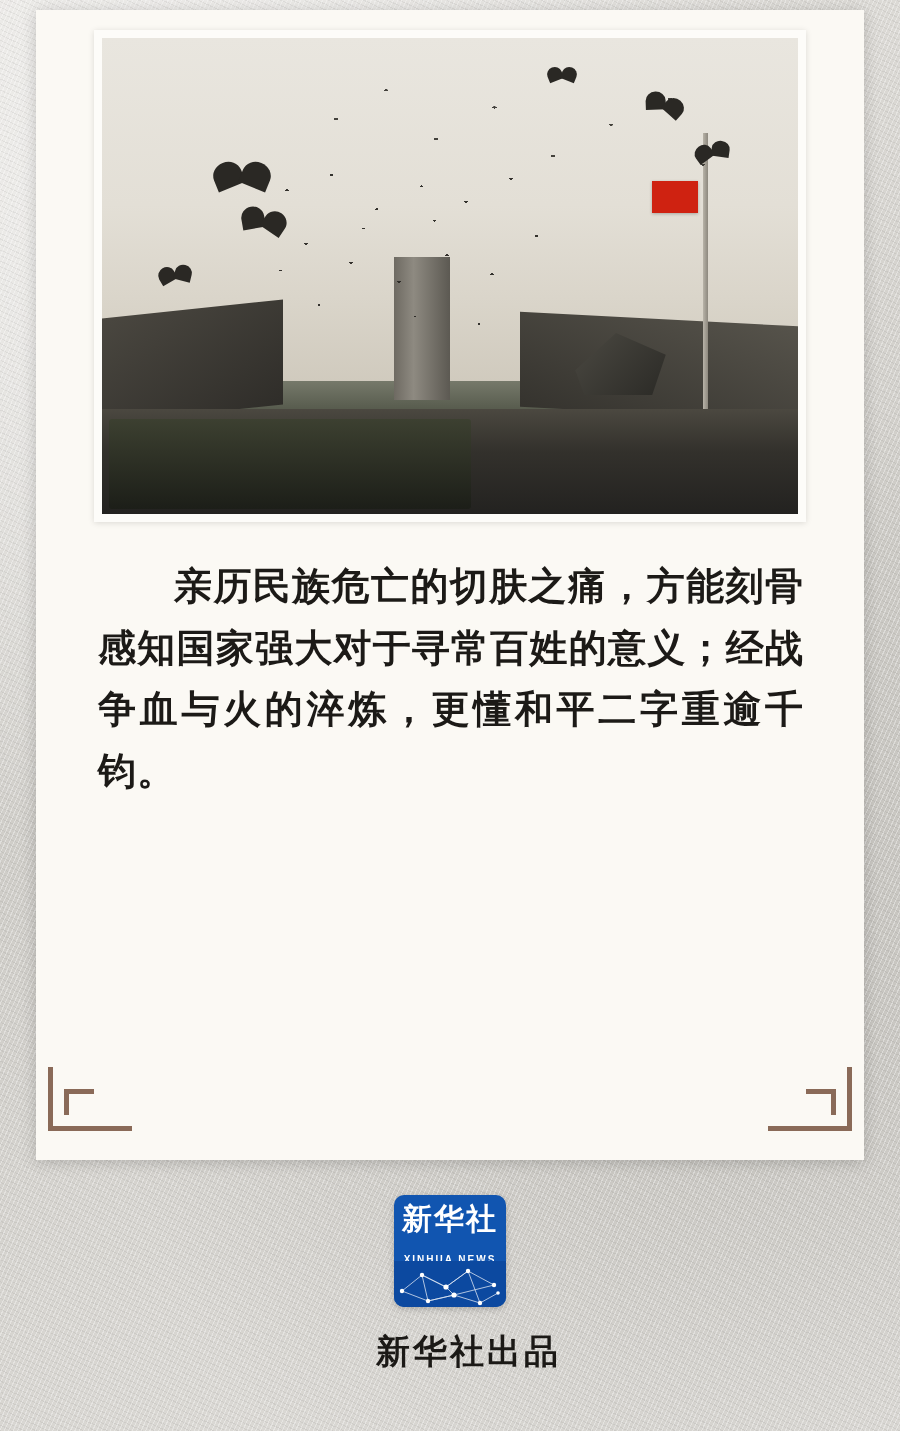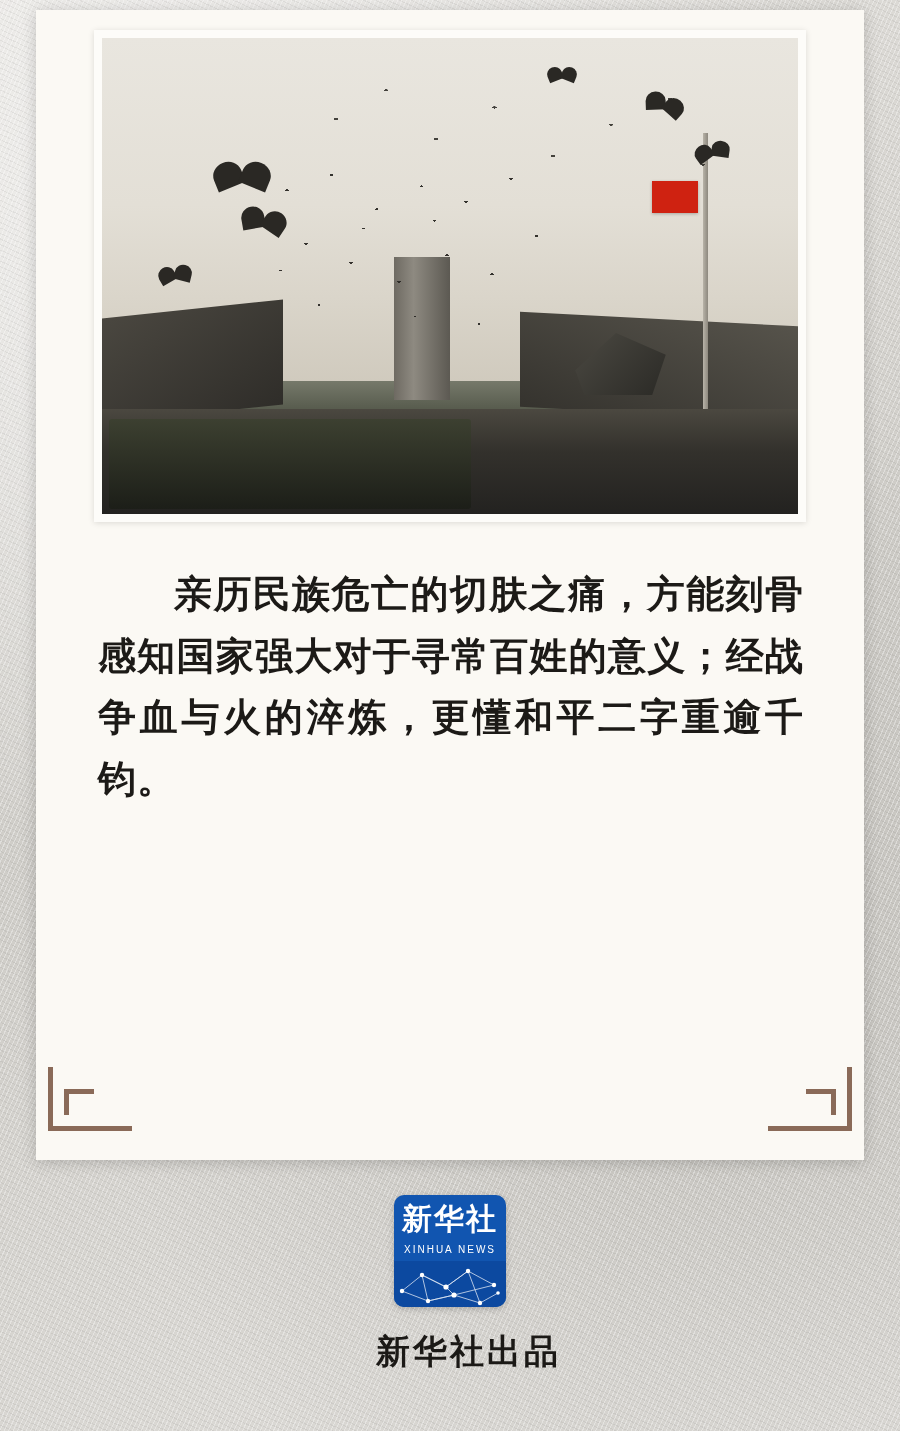--- a/index.html
+++ b/index.html
@@ -196,21 +196,21 @@
     width: 706px;
     color: #1c1a17;
     font-size: 38px;
     line-height: 1.62;
     letter-spacing: 1px;
     font-weight: bold;
     font-family: "DejaVu Serif", "Liberation Serif", serif;
     text-align: justify;
   }
   .body-text p {
-    margin: 8px 0 14px 0;
+    margin: 0 0 14px 0;
     text-indent: 2em;
   }
 
   
   .corner {
     position: absolute;
     width: 84px;
     height: 64px;
     z-index: 3;
   }
@@ -244,22 +244,23 @@
     font-size: 30px;
     font-weight: bold;
     letter-spacing: 2px;
     padding-top: 4px;
     font-family: "DejaVu Sans", "Liberation Sans", sans-serif;
   }
   .logo-en {
     color: #fff;
     font-size: 10px;
     letter-spacing: 2px;
-    margin-top: 4px;
+    margin-top: 14px;
     font-family: "Liberation Sans", sans-serif;
+    font-weight: bold;
   }
   .logo-net {
     position: absolute;
     left: 0; right: 0; bottom: 0; height: 46px;
     background-color: #0c49a0;
   }
   .logo-net svg { display: block; }
   .brand-caption {
     margin-top: 22px;
     font-size: 34px;

